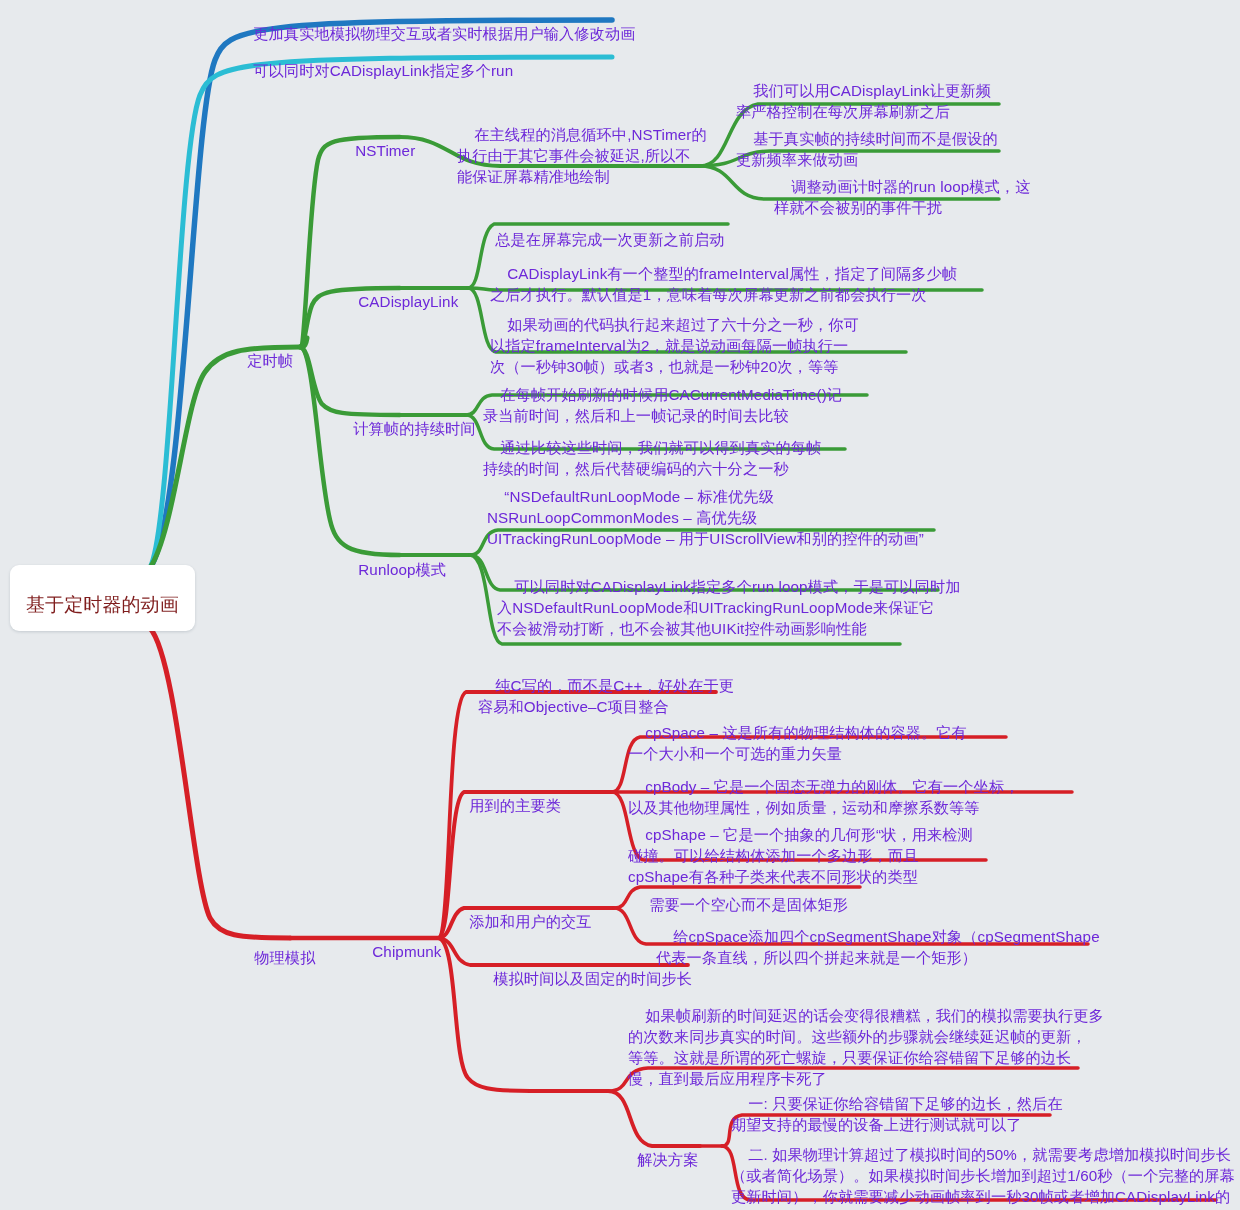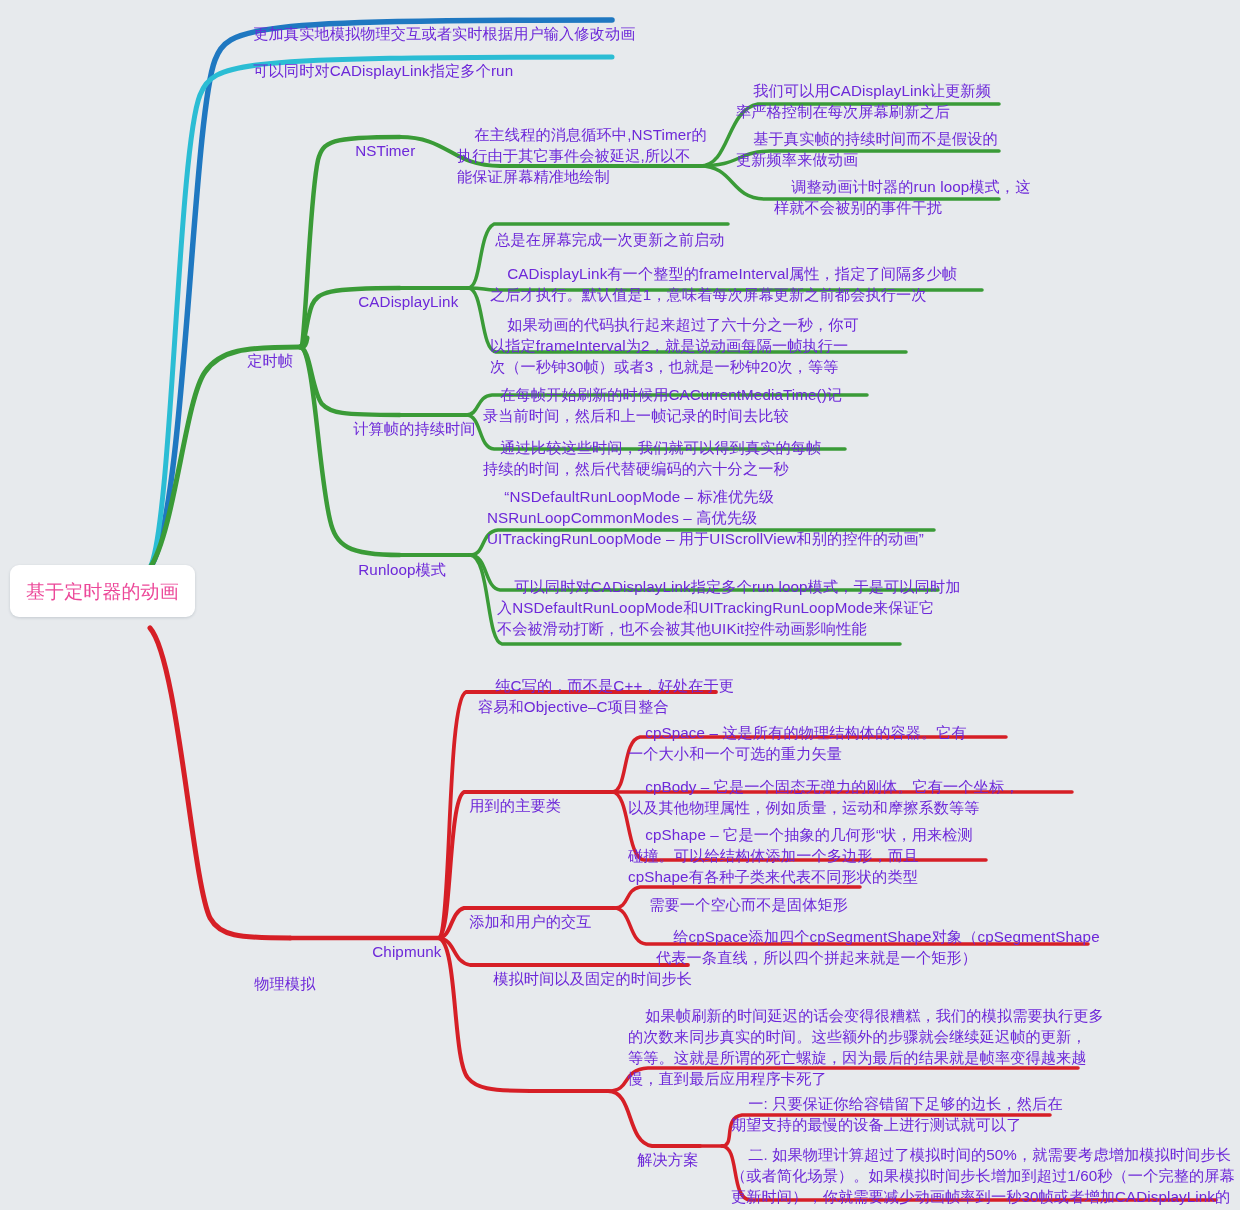--- a/index.html
+++ b/index.html
@@ -18,24 +18,25 @@
     line-height:1.38;
     white-space:pre;
     letter-spacing:0.1px;
   }
   .node.leaf{font-size:15.2px;}
   .node.branch{font-size:15.2px;}
   .node.root{
     font-size:19px;
     background:#ffffff;
     border-radius:9px;
-    padding:14px 16px 12px 16px;
+    padding:28px 16px 12px 16px;
     box-shadow:0 1px 3px rgba(60,80,95,0.20);
-    color:#ec4899;
+    color:#7f1d1d;
     white-space:nowrap;
+    font-family:Liberation Mono, monospace;
   }
 </style>
 </head>
 <body>
 
 <div id="map">
 
   <svg class="edges" viewBox="0 0 1240 1210">
     <g fill="none" stroke-linecap="round" stroke-linejoin="round">
 
@@ -177,21 +178,21 @@
     <span>“NSDefaultRunLoopMode – 标准优先级
 NSRunLoopCommonModes – 高优先级
 UITrackingRunLoopMode – 用于UIScrollView和别的控件的动画”</span>
   </div>
   <div class="node leaf" style="left:487px; top:556px;margin-left:10px;">
     <span>可以同时对CADisplayLink指定多个run loop模式，于是可以同时加
 入NSDefaultRunLoopMode和UITrackingRunLoopMode来保证它
 不会被滑动打断，也不会被其他UIKit控件动画影响性能</span>
   </div>
 
-  <div class="node branch" style="left:237px; top:953px;">
+  <div class="node branch" style="left:237px; top:927px;">
     <span>物理模拟</span>
   </div>
 
   <div class="node branch" style="left:355px; top:921px;">
     <span>Chipmunk</span>
   </div>
 
   <div class="node leaf" style="left:478px; top:655px;">
     <span>纯C写的，而不是C++，好处在于更
 容易和Objective–C项目整合</span>
@@ -225,21 +226,21 @@
 代表一条直线，所以四个拼起来就是一个矩形）</span>
   </div>
 
   <div class="node branch" style="left:476px; top:948px;">
     <span>模拟时间以及固定的时间步长</span>
   </div>
 
   <div class="node leaf" style="left:628px; top:985px;">
     <span>如果帧刷新的时间延迟的话会变得很糟糕，我们的模拟需要执行更多
 的次数来同步真实的时间。这些额外的步骤就会继续延迟帧的更新，
-等等。这就是所谓的死亡螺旋，因为最后的结果就是帧率变得越来越
+等等。这就是所谓的死亡螺旋，只要保证你给容错留下足够的边长
 慢，直到最后应用程序卡死了</span>
   </div>
 
   <div class="node branch" style="left:620px; top:1129px;">
     <span>解决方案</span>
   </div>
   <div class="node leaf" style="left:731px; top:1073px;">
     <span>一: 只要保证你给容错留下足够的边长，然后在
 期望支持的最慢的设备上进行测试就可以了</span>
   </div>

